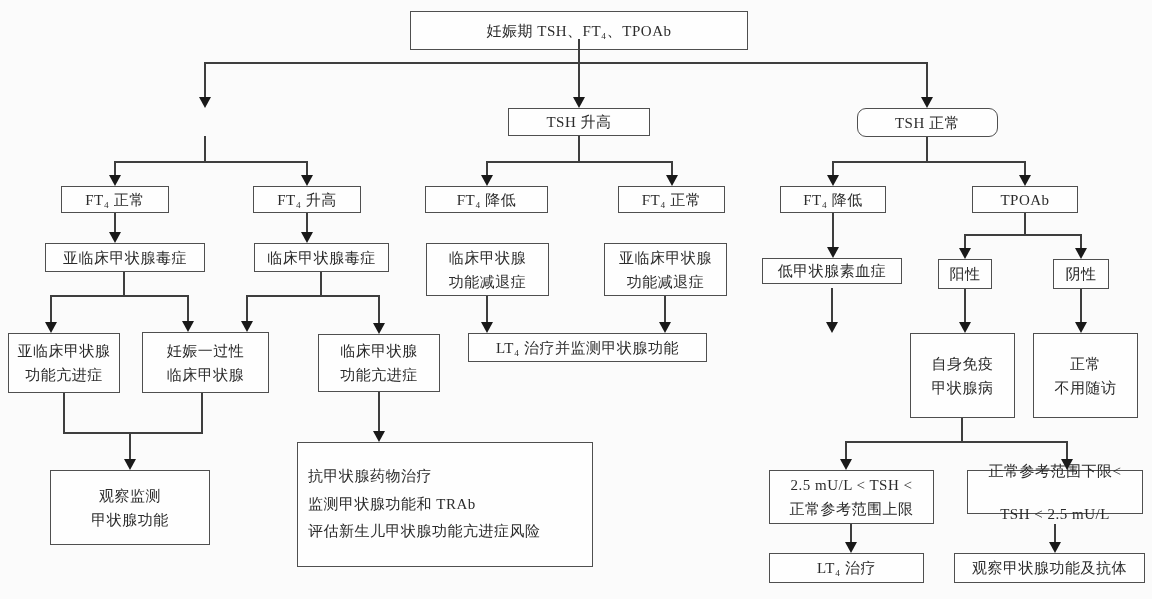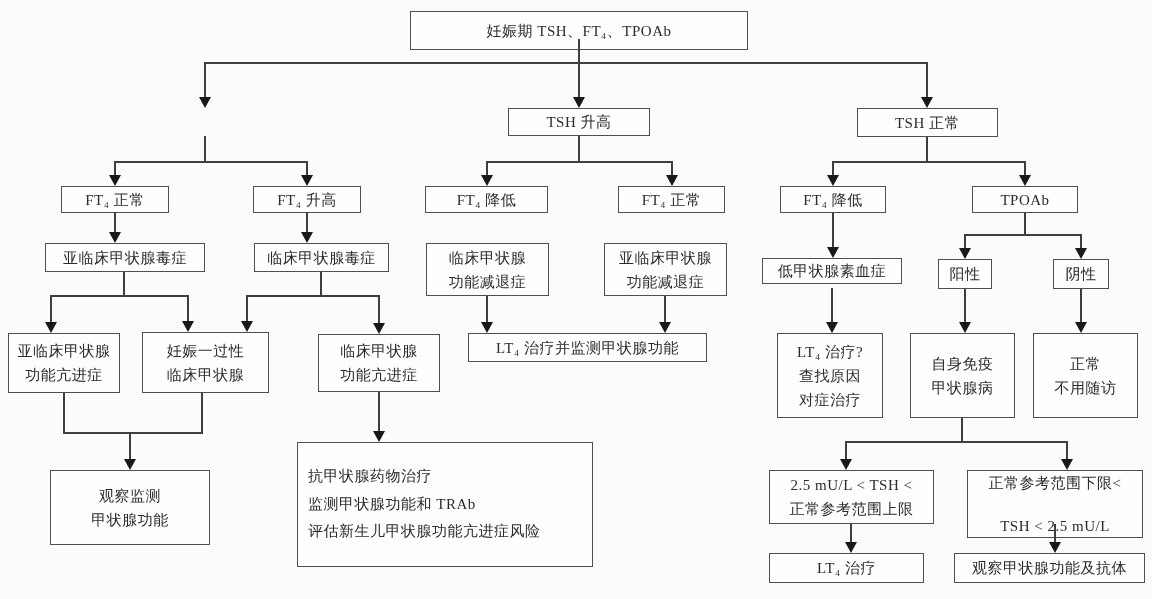--- a/index.html
+++ b/index.html
@@ -25,21 +25,21 @@
 </head>
 <body>
 
 <div id="canvas">
     <div class="node" style="left: 410px; top: 11px; width: 338px; height: 39px;">
       <div class="node-line">妊娠期 TSH、FT₄、TPOAb</div>
     </div>
     <div class="node" style="left: 508px; top: 108px; width: 142px; height: 28px;">
       <div class="node-line">TSH 升高</div>
     </div>
-    <div class="node" style="left: 857px; top: 108px; width: 141px; height: 29px;">
+    <div class="node" style="left: 857px; top: 108px; width: 141px; height: 29px; border-radius: 9px;">
       <div class="node-line">TSH 正常</div>
     </div>
     <div class="node" style="left: 61px; top: 186px; width: 108px; height: 27px;">
       <div class="node-line">FT₄ 正常</div>
     </div>
     <div class="node" style="left: 253px; top: 186px; width: 108px; height: 27px;">
       <div class="node-line">FT₄ 升高</div>
     </div>
     <div class="node" style="left: 425px; top: 186px; width: 123px; height: 27px;">
       <div class="node-line">FT₄ 降低</div>
@@ -83,25 +83,20 @@
     <div class="node" style="left: 142px; top: 332px; width: 127px; height: 61px;">
       <div class="node-line">妊娠一过性</div>
       <div class="node-line">临床甲状腺</div>
     </div>
     <div class="node" style="left: 318px; top: 334px; width: 122px; height: 58px;">
       <div class="node-line">临床甲状腺</div>
       <div class="node-line">功能亢进症</div>
     </div>
     <div class="node" style="left: 468px; top: 333px; width: 239px; height: 29px;">
       <div class="node-line">LT₄ 治疗并监测甲状腺功能</div>
-    </div>
-    <div class="node" style="left: 777px; top: 333px; width: 106px; height: 85px;">
-      <div class="node-line">LT₄ 治疗?</div>
-      <div class="node-line">查找原因</div>
-      <div class="node-line">对症治疗</div>
     </div>
     <div class="node" style="left: 910px; top: 333px; width: 105px; height: 85px;">
       <div class="node-line">自身免疫</div>
       <div class="node-line">甲状腺病</div>
     </div>
     <div class="node" style="left: 1033px; top: 333px; width: 105px; height: 85px;">
       <div class="node-line">正常</div>
       <div class="node-line">不用随访</div>
     </div>
     <div class="node" style="left: 50px; top: 470px; width: 160px; height: 75px;">
@@ -110,21 +105,21 @@
     </div>
     <div class="node left" style="left: 297px; top: 442px; width: 296px; height: 125px;">
       <div class="node-line">抗甲状腺药物治疗</div>
       <div class="node-line">监测甲状腺功能和 TRAb</div>
       <div class="node-line">评估新生儿甲状腺功能亢进症风险</div>
     </div>
     <div class="node" style="left: 769px; top: 470px; width: 165px; height: 54px;">
       <div class="node-line">2.5 mU/L &lt; TSH &lt;</div>
       <div class="node-line">正常参考范围上限</div>
     </div>
-    <div class="node" style="left: 967px; top: 470px; width: 176px; height: 68px; gap: 19px;">
+    <div class="node" style="left: 967px; top: 470px; width: 176px; height: 44px; gap: 19px;">
       <div class="node-line">正常参考范围下限&lt;</div>
       <div class="node-line">TSH &lt; 2.5 mU/L</div>
     </div>
     <div class="node" style="left: 769px; top: 553px; width: 155px; height: 30px;">
       <div class="node-line">LT₄ 治疗</div>
     </div>
     <div class="node" style="left: 954px; top: 553px; width: 191px; height: 30px;">
       <div class="node-line">观察甲状腺功能及抗体</div>
     </div>
     <div class="seg" style="left: 578px; top: 39px; width: 2px; height: 60px;"></div>

